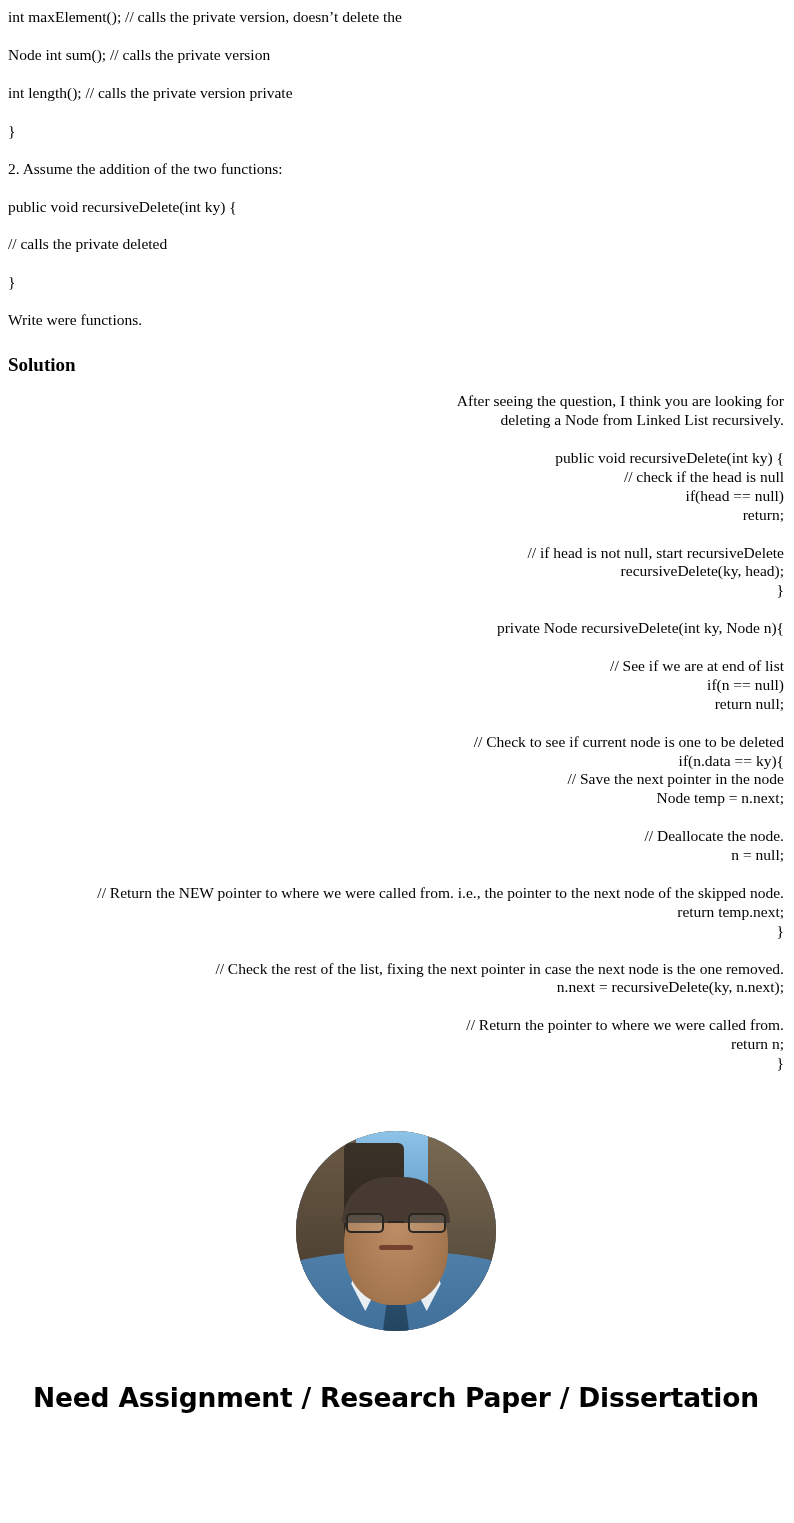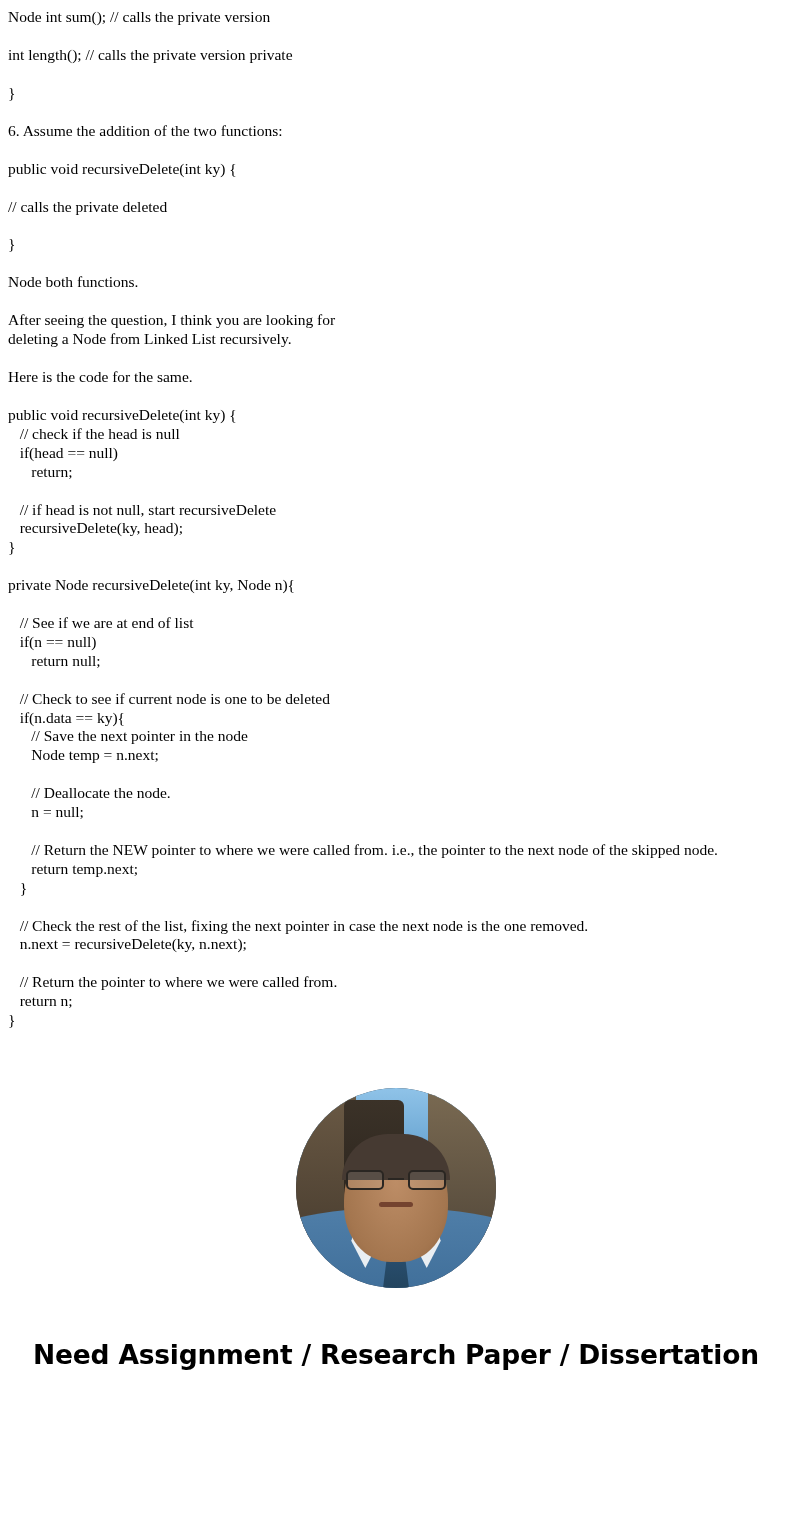--- a/index.html
+++ b/index.html
@@ -35,20 +35,21 @@
     margin: 24px 0 16px 0;
     color: #000;
   }
   .code-block {
     font-family: "Liberation Serif", serif;
     font-size: 15.5px;
     line-height: 1.22;
     white-space: pre-wrap;
     margin: 0 0 19px 0;
     color: #000;
+    text-align: right;
   }
   .avatar-wrap {
     display: flex;
     justify-content: center;
     margin-top: 58px;
   }
   .avatar {
     width: 200px;
     height: 200px;
     border-radius: 50%;
@@ -180,33 +181,34 @@
     line-height: 1.16;
     color: #000;
     letter-spacing: -0.2px;
   }
 </style>
 </head>
 <body>
 
 <div class="page">
 
+  <p class="para">int maxElement(); // calls the private version, doesn’t delete the</p>
   <p class="para">Node int sum(); // calls the private version</p>
   <p class="para">int length(); // calls the private version private</p>
   <p class="para">}</p>
-  <p class="para">6. Assume the addition of the two functions:</p>
+  <p class="para">2. Assume the addition of the two functions:</p>
   <p class="para">public void recursiveDelete(int ky) {</p>
   <p class="para">// calls the private deleted</p>
   <p class="para">}</p>
-  <p class="para">Node both functions.</p>
-
+  <p class="para">Write were functions.</p>
+
+  <h2 class="solution">Solution</h2>
 
   <div class="code-block">After seeing the question, I think you are looking for
 deleting a Node from Linked List recursively.</div>
-  <p class="para">Here is the code for the same.</p>
 
   <div class="code-block">public void recursiveDelete(int ky) {
    // check if the head is null
    if(head == null)
       return;
 
    // if head is not null, start recursiveDelete
    recursiveDelete(ky, head);
 }</div>
   <div class="code-block">private Node recursiveDelete(int ky, Node n){

